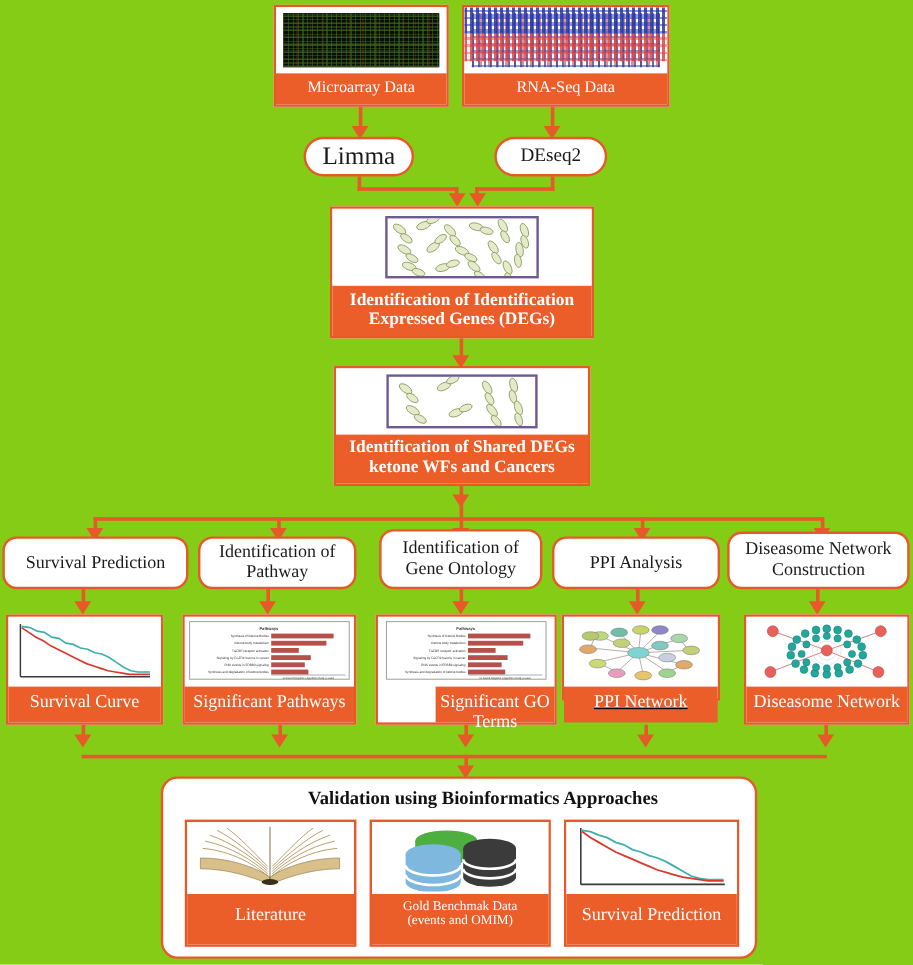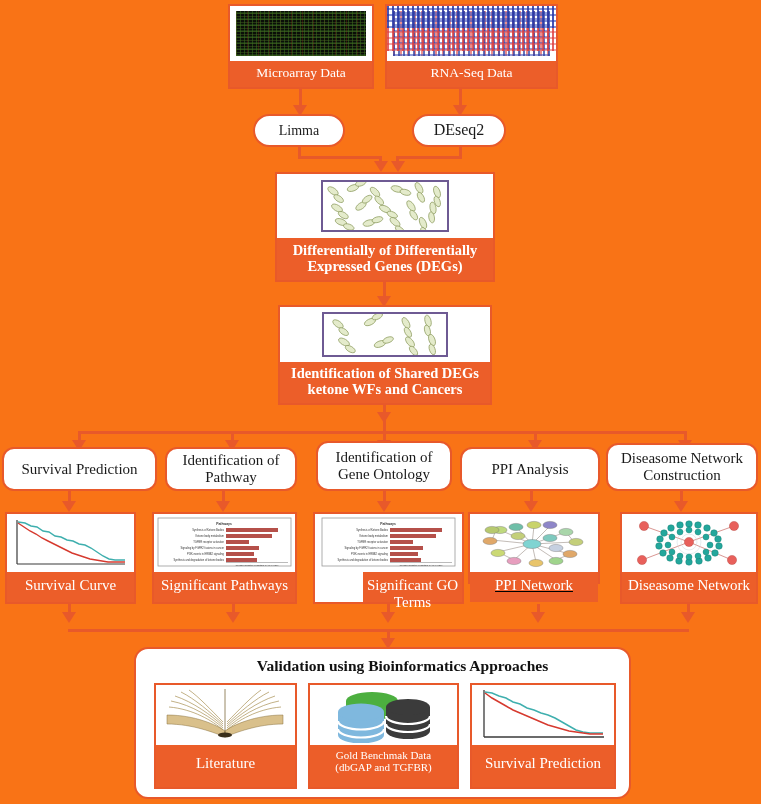--- a/index.html
+++ b/index.html
@@ -8,21 +8,21 @@
     padding: 0;
     background: #ffffff;
   }
   body {
     font-family: "Liberation Serif", "DejaVu Serif", serif;
   }
   #canvas {
     position: relative;
     width: 761px;
     height: 804px;
-    background: #f97316;
+    background: #84cc16;
     overflow: hidden;
   }
 
   
   .card {
     position: absolute;
     border: 2px solid #E8592A;
     box-sizing: border-box;
     background: #ffffff;
   }
@@ -155,21 +155,21 @@
     </div>
     <div class="caption" style="height:26px; font-size:13.5px; padding-top:4px;">RNA-Seq Data</div>
   </div>
 
   <div class="vline" style="left:299px; top:89px; height:19px;"></div>
   <div class="arrowhead" style="left:293px; top:105px;"></div>
 
   <div class="vline" style="left:459px; top:89px; height:19px;"></div>
   <div class="arrowhead" style="left:453px; top:105px;"></div>
 
-  <div class="pill stadium" style="left:253px; top:114px; width:92px; height:33px; font-size:14px;">
+  <div class="pill stadium" style="left:253px; top:114px; width:92px; height:33px; font-size:21px;">
     <span>Limma</span>
   </div>
   <div class="pill stadium" style="left:412px; top:114px; width:94px; height:33px; font-size:16px;">
     <span>DEseq2</span>
   </div>
 
   <div class="vline" style="left:152px; top:0; height:0;"></div>
   <div class="vline" style="left:298px; top:147px; height:12px;"></div>
   <div class="hline" style="left:298px; top:156px; width:84px;"></div>
   <div class="vline" style="left:379px; top:156px; height:9px;"></div>
@@ -243,21 +243,21 @@
               </g>
             <g transform="translate(100,41) rotate(65)">
                 <ellipse cx="0" cy="0" rx="6" ry="3"></ellipse>
                 <ellipse cx="9" cy="3" rx="5.5" ry="2.8"></ellipse>
               </g>
           </g>
         </svg>
       </div>
     </div>
     <div class="caption" style="height:42px; font-size:14.5px; font-weight:bold; padding-top:4px;">
-      <div>Differentially of Differentially</div>
+      <div>Identification of Identification</div>
       <div>Expressed Genes (DEGs)</div>
     </div>
   </div>
 
   <div class="vline" style="left:383px; top:282px; height:16px;"></div>
   <div class="arrowhead" style="left:377px; top:296px;"></div>
 
   <div class="card" style="left:278px; top:305px; width:214px; height:100px;">
     <div class="thumb" style="height:55px;">
       <div class="chrompanel" style="left:42px; top:5px; right:42px; bottom:5px;">
@@ -592,21 +592,21 @@
             <ellipse cx="51" cy="27" rx="23" ry="8.5"></ellipse>
           </g>
           <g stroke="#ffffff" stroke-width="2.2" fill="none">
             <path d="M28,36 A23,8.5 0 0 0 74,36"></path>
             <path d="M28,44 A23,8.5 0 0 0 74,44"></path>
           </g>
         </svg>
       </div>
       <div class="caption" style="height:42px; font-size:11px; padding-top:4px;">
         <div>Gold Benchmak Data</div>
-        <div>(dbGAP and TGFBR)</div>
+        <div>(events and OMIM)</div>
       </div>
     </div>
 
     <div class="card" style="left:334px; top:34px; width:146px; height:106px;">
       <div class="thumb" style="height:60px;">
         <svg width="142" height="58" viewBox="0 0 142 58" aria-hidden="true">
           <polyline points="12,52 132,52" stroke="#3a3a3a" stroke-width="1.3" fill="none"></polyline>
           <polyline points="12,5 12,52" stroke="#3a3a3a" stroke-width="1.3" fill="none"></polyline>
           <polyline fill="none" stroke="#3FAFAE" stroke-width="1.5" points="13,7 20,8 27,11 34,13 41,17 48,19 55,23 62,25 69,28 76,30 83,33 90,37 97,41 104,45 111,47 118,48 125,48 131,48"></polyline>
           <polyline fill="none" stroke="#D63A2F" stroke-width="1.5" points="13,8 20,13 27,17 34,21 41,25 48,28 55,31 62,34 69,37 76,40 83,42 90,44 97,46 104,47 111,48 118,49 125,49 131,49"></polyline>

